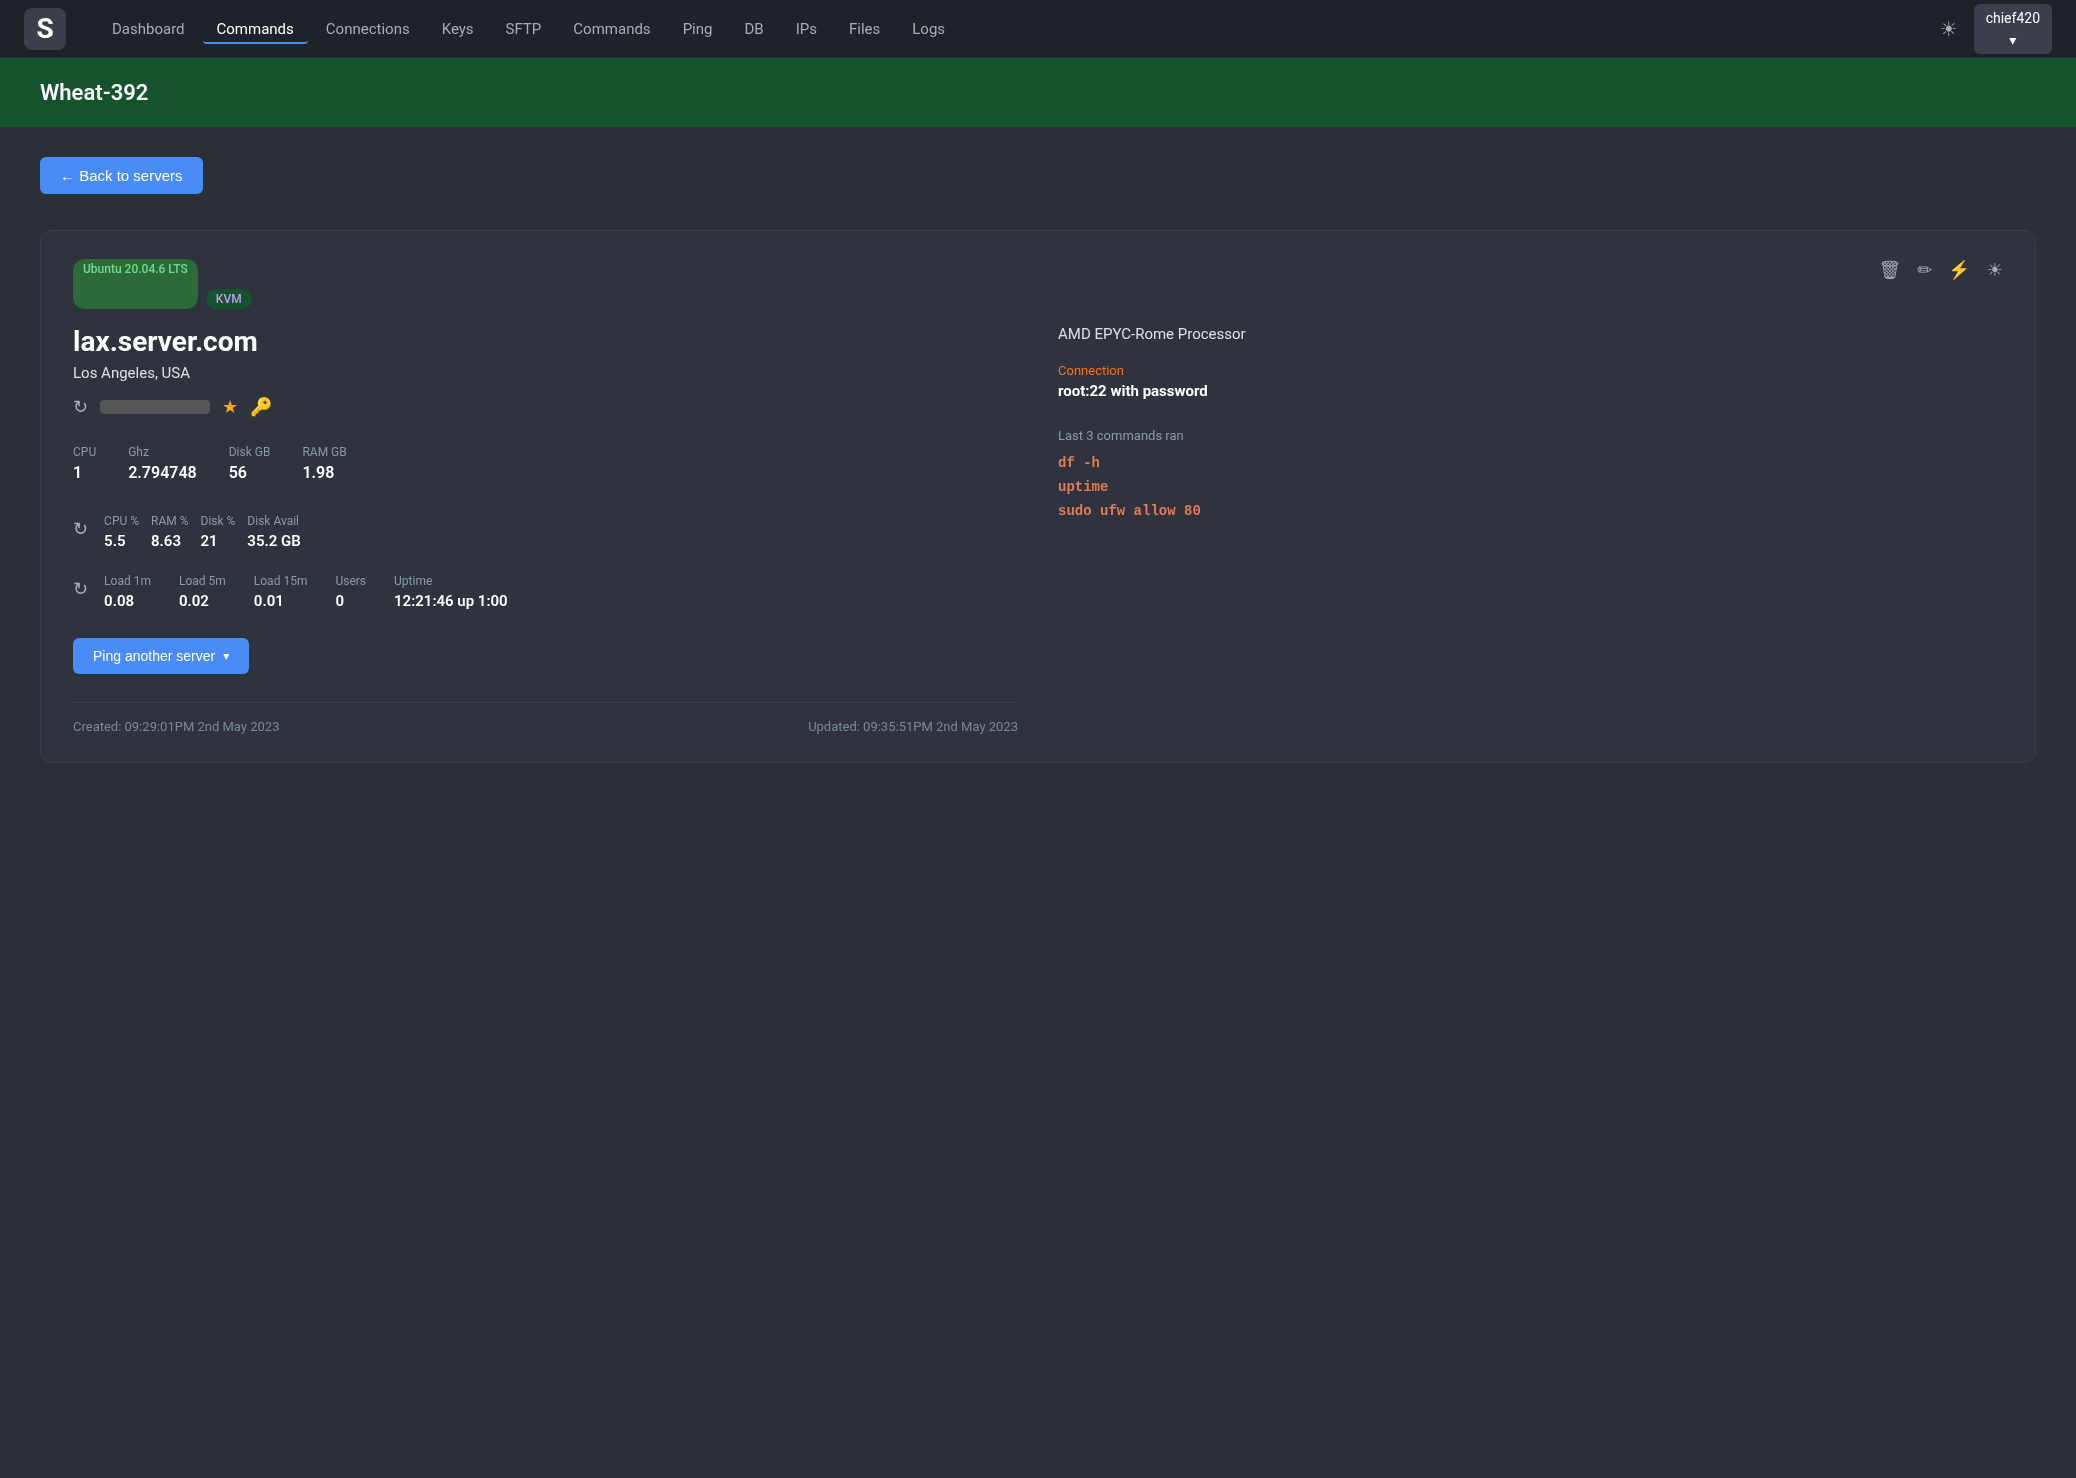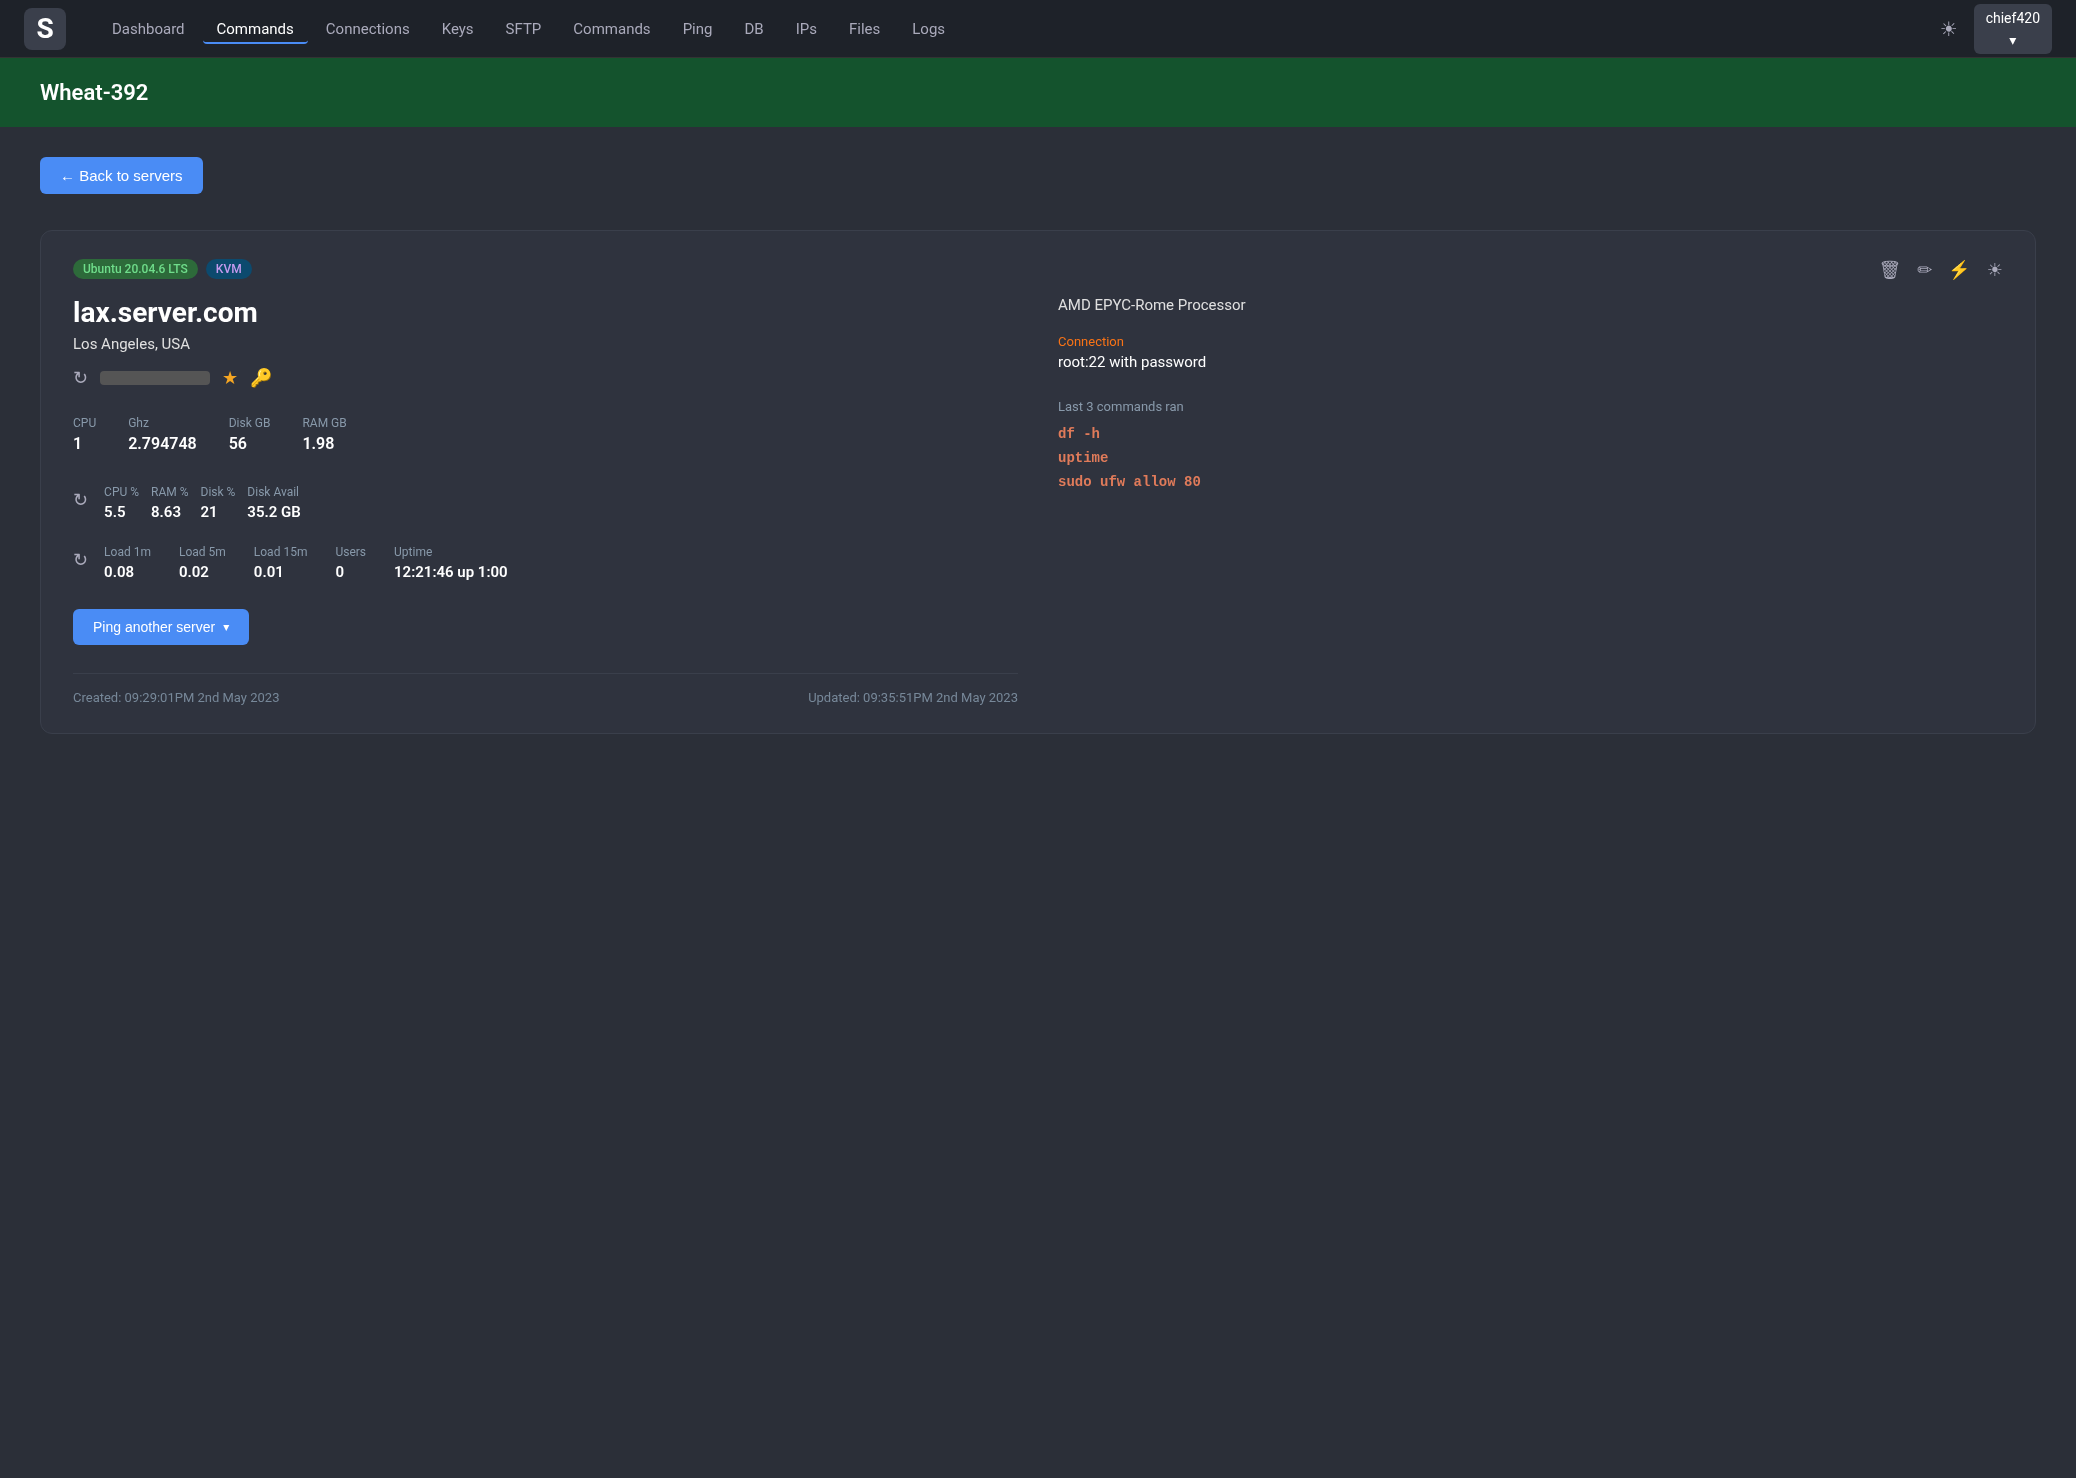--- a/index.html
+++ b/index.html
@@ -125,21 +125,21 @@
       display: flex;
       gap: 8px;
     }
     .badge {
       padding: 3px 10px;
       border-radius: 12px;
       font-size: 12px;
       font-weight: 500;
     }
     .badge-ubuntu { background: #2d6a3a; color: #6fdd8b; }
-    .badge-kvm { background: #0c4a6e; color: #c59aef; }
+    .badge-kvm { background: #14532d; color: #c59aef; margin-top: 30px; }
 
     .card-actions {
       display: flex;
       gap: 16px;
       align-items: center;
     }
     .card-action-icon {
       color: #aab;
       font-size: 18px;
       cursor: pointer;
@@ -269,21 +269,21 @@
       margin-bottom: 20px;
     }
     .connection-section { margin-bottom: 28px; }
     .connection-label {
       font-size: 13px;
       color: #f97316;
       margin-bottom: 4px;
     }
     .connection-value {
       font-size: 15px;
-      font-weight: 400;
+      font-weight: 700;
       color: #fff;
     }
     .commands-section {}
     .commands-label {
       font-size: 13px;
       color: #8899aa;
       margin-bottom: 12px;
     }
     .command-item {
       font-size: 14px;

